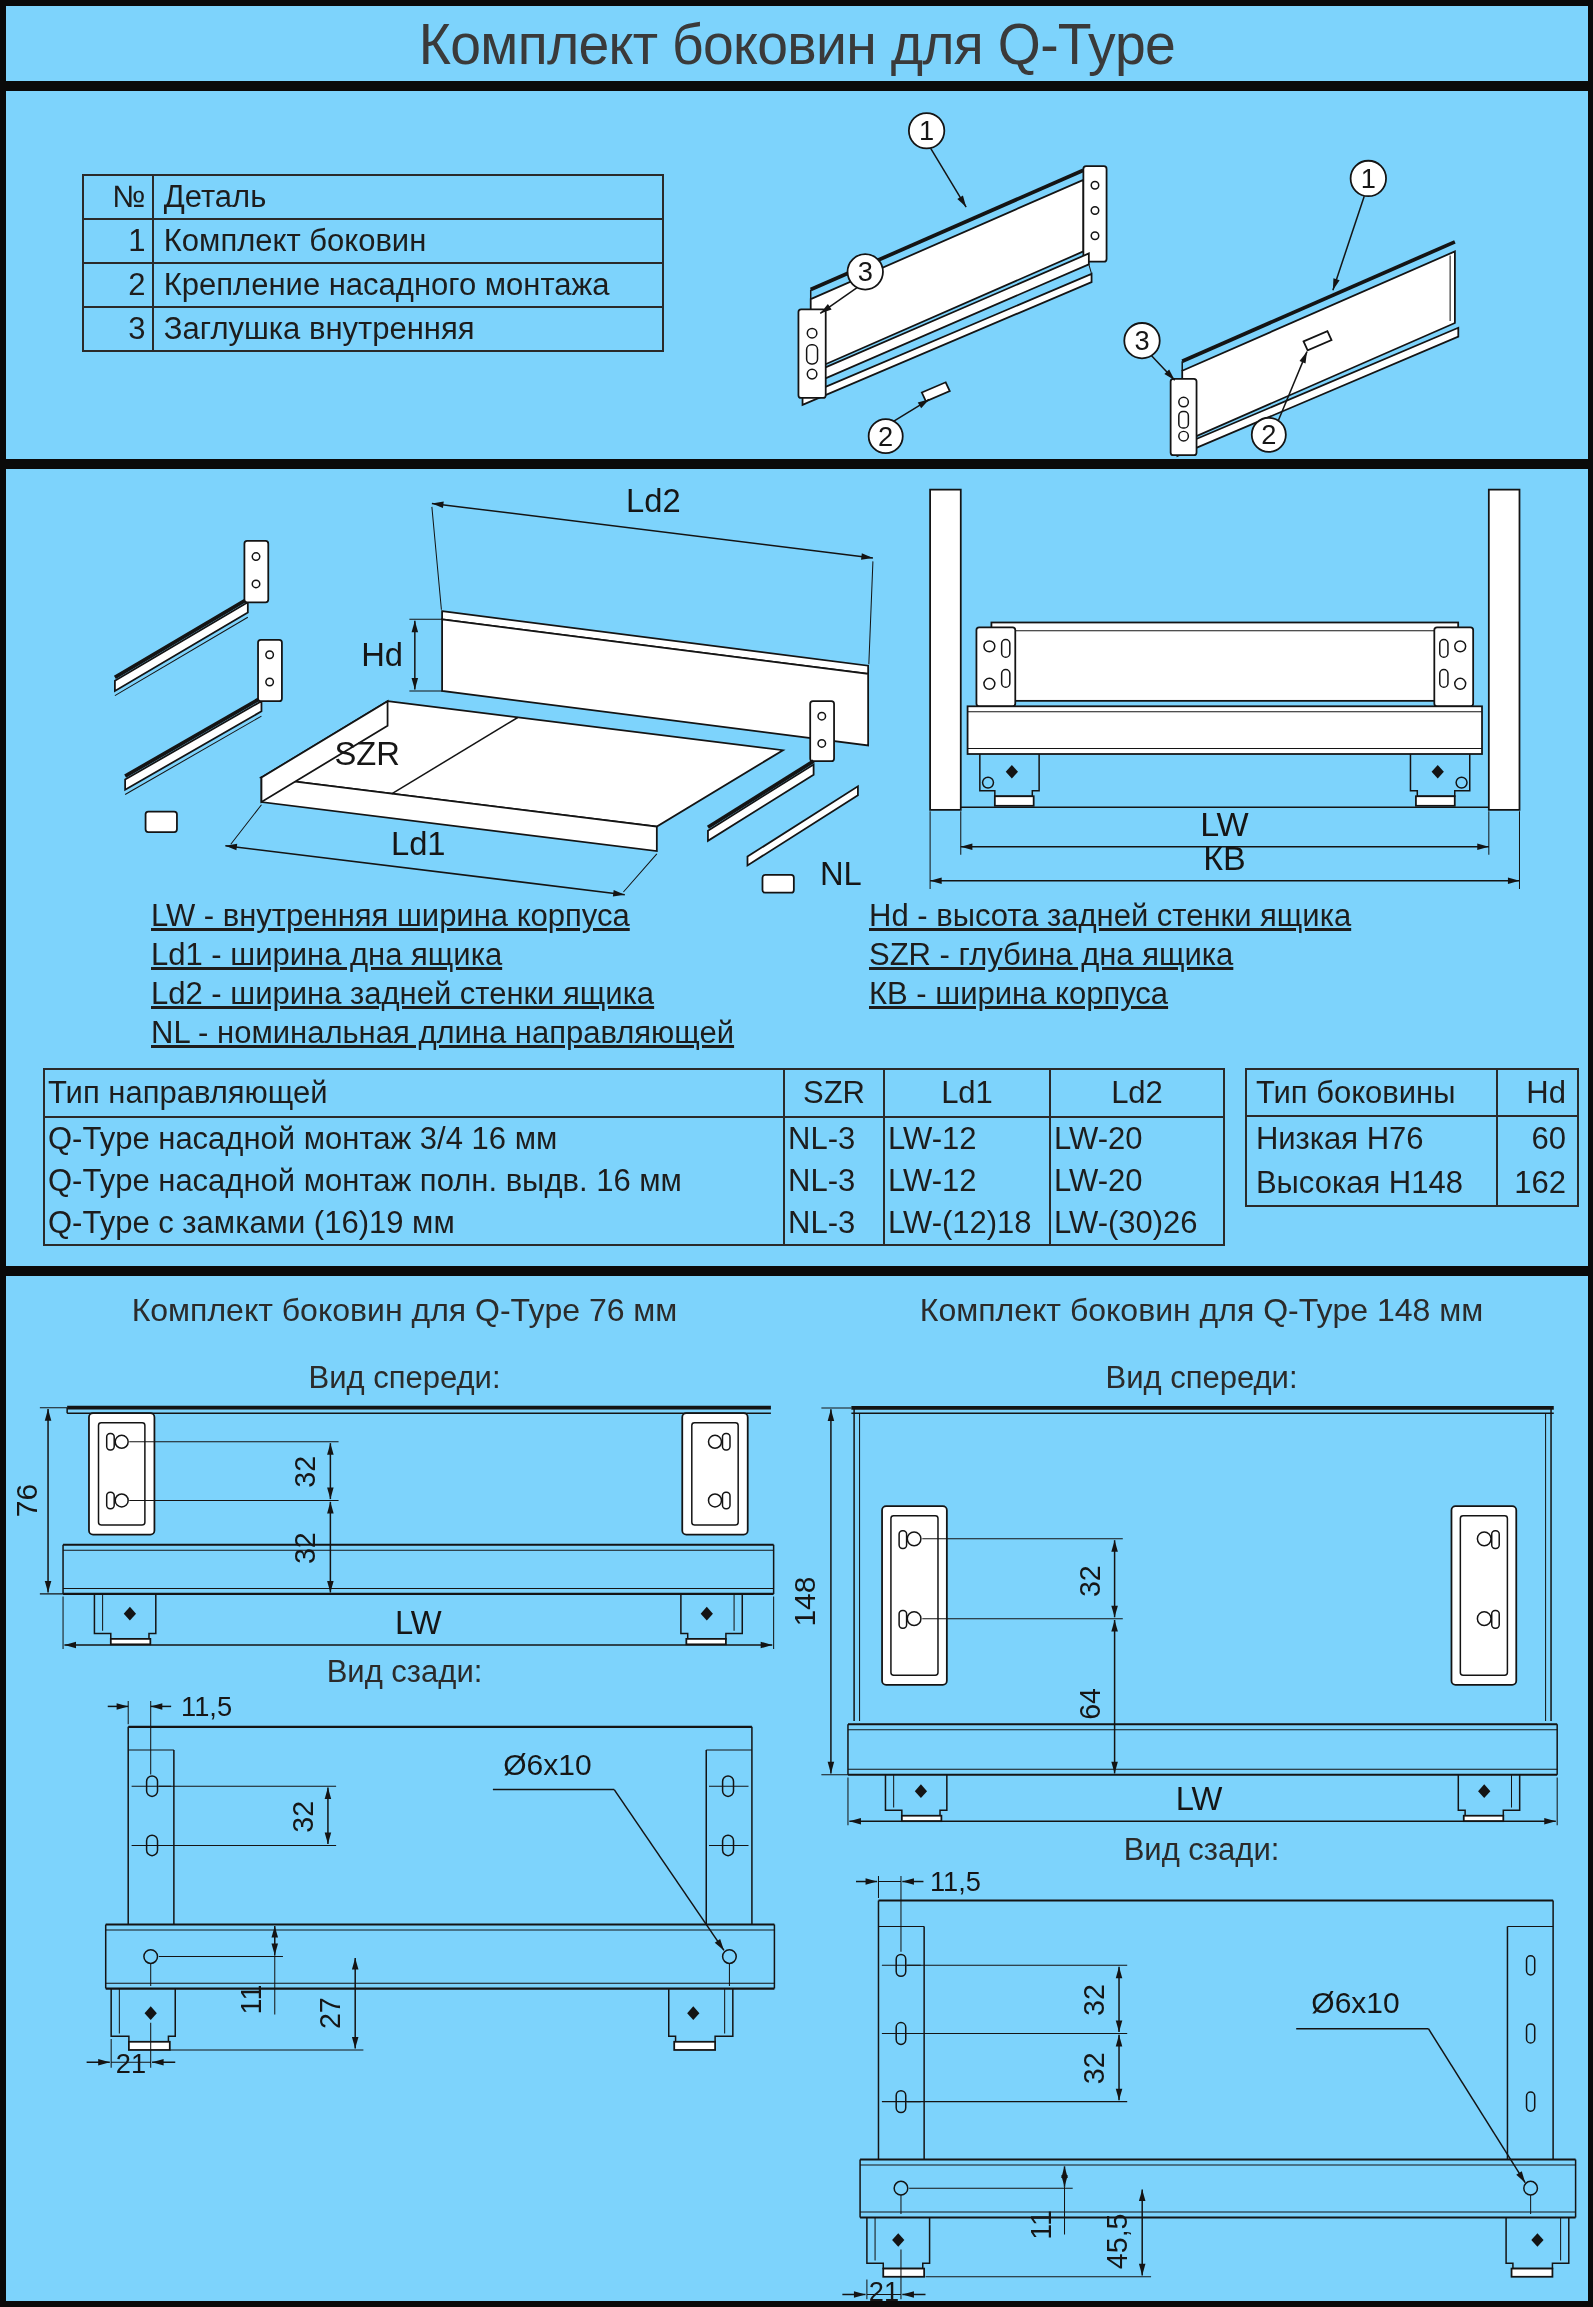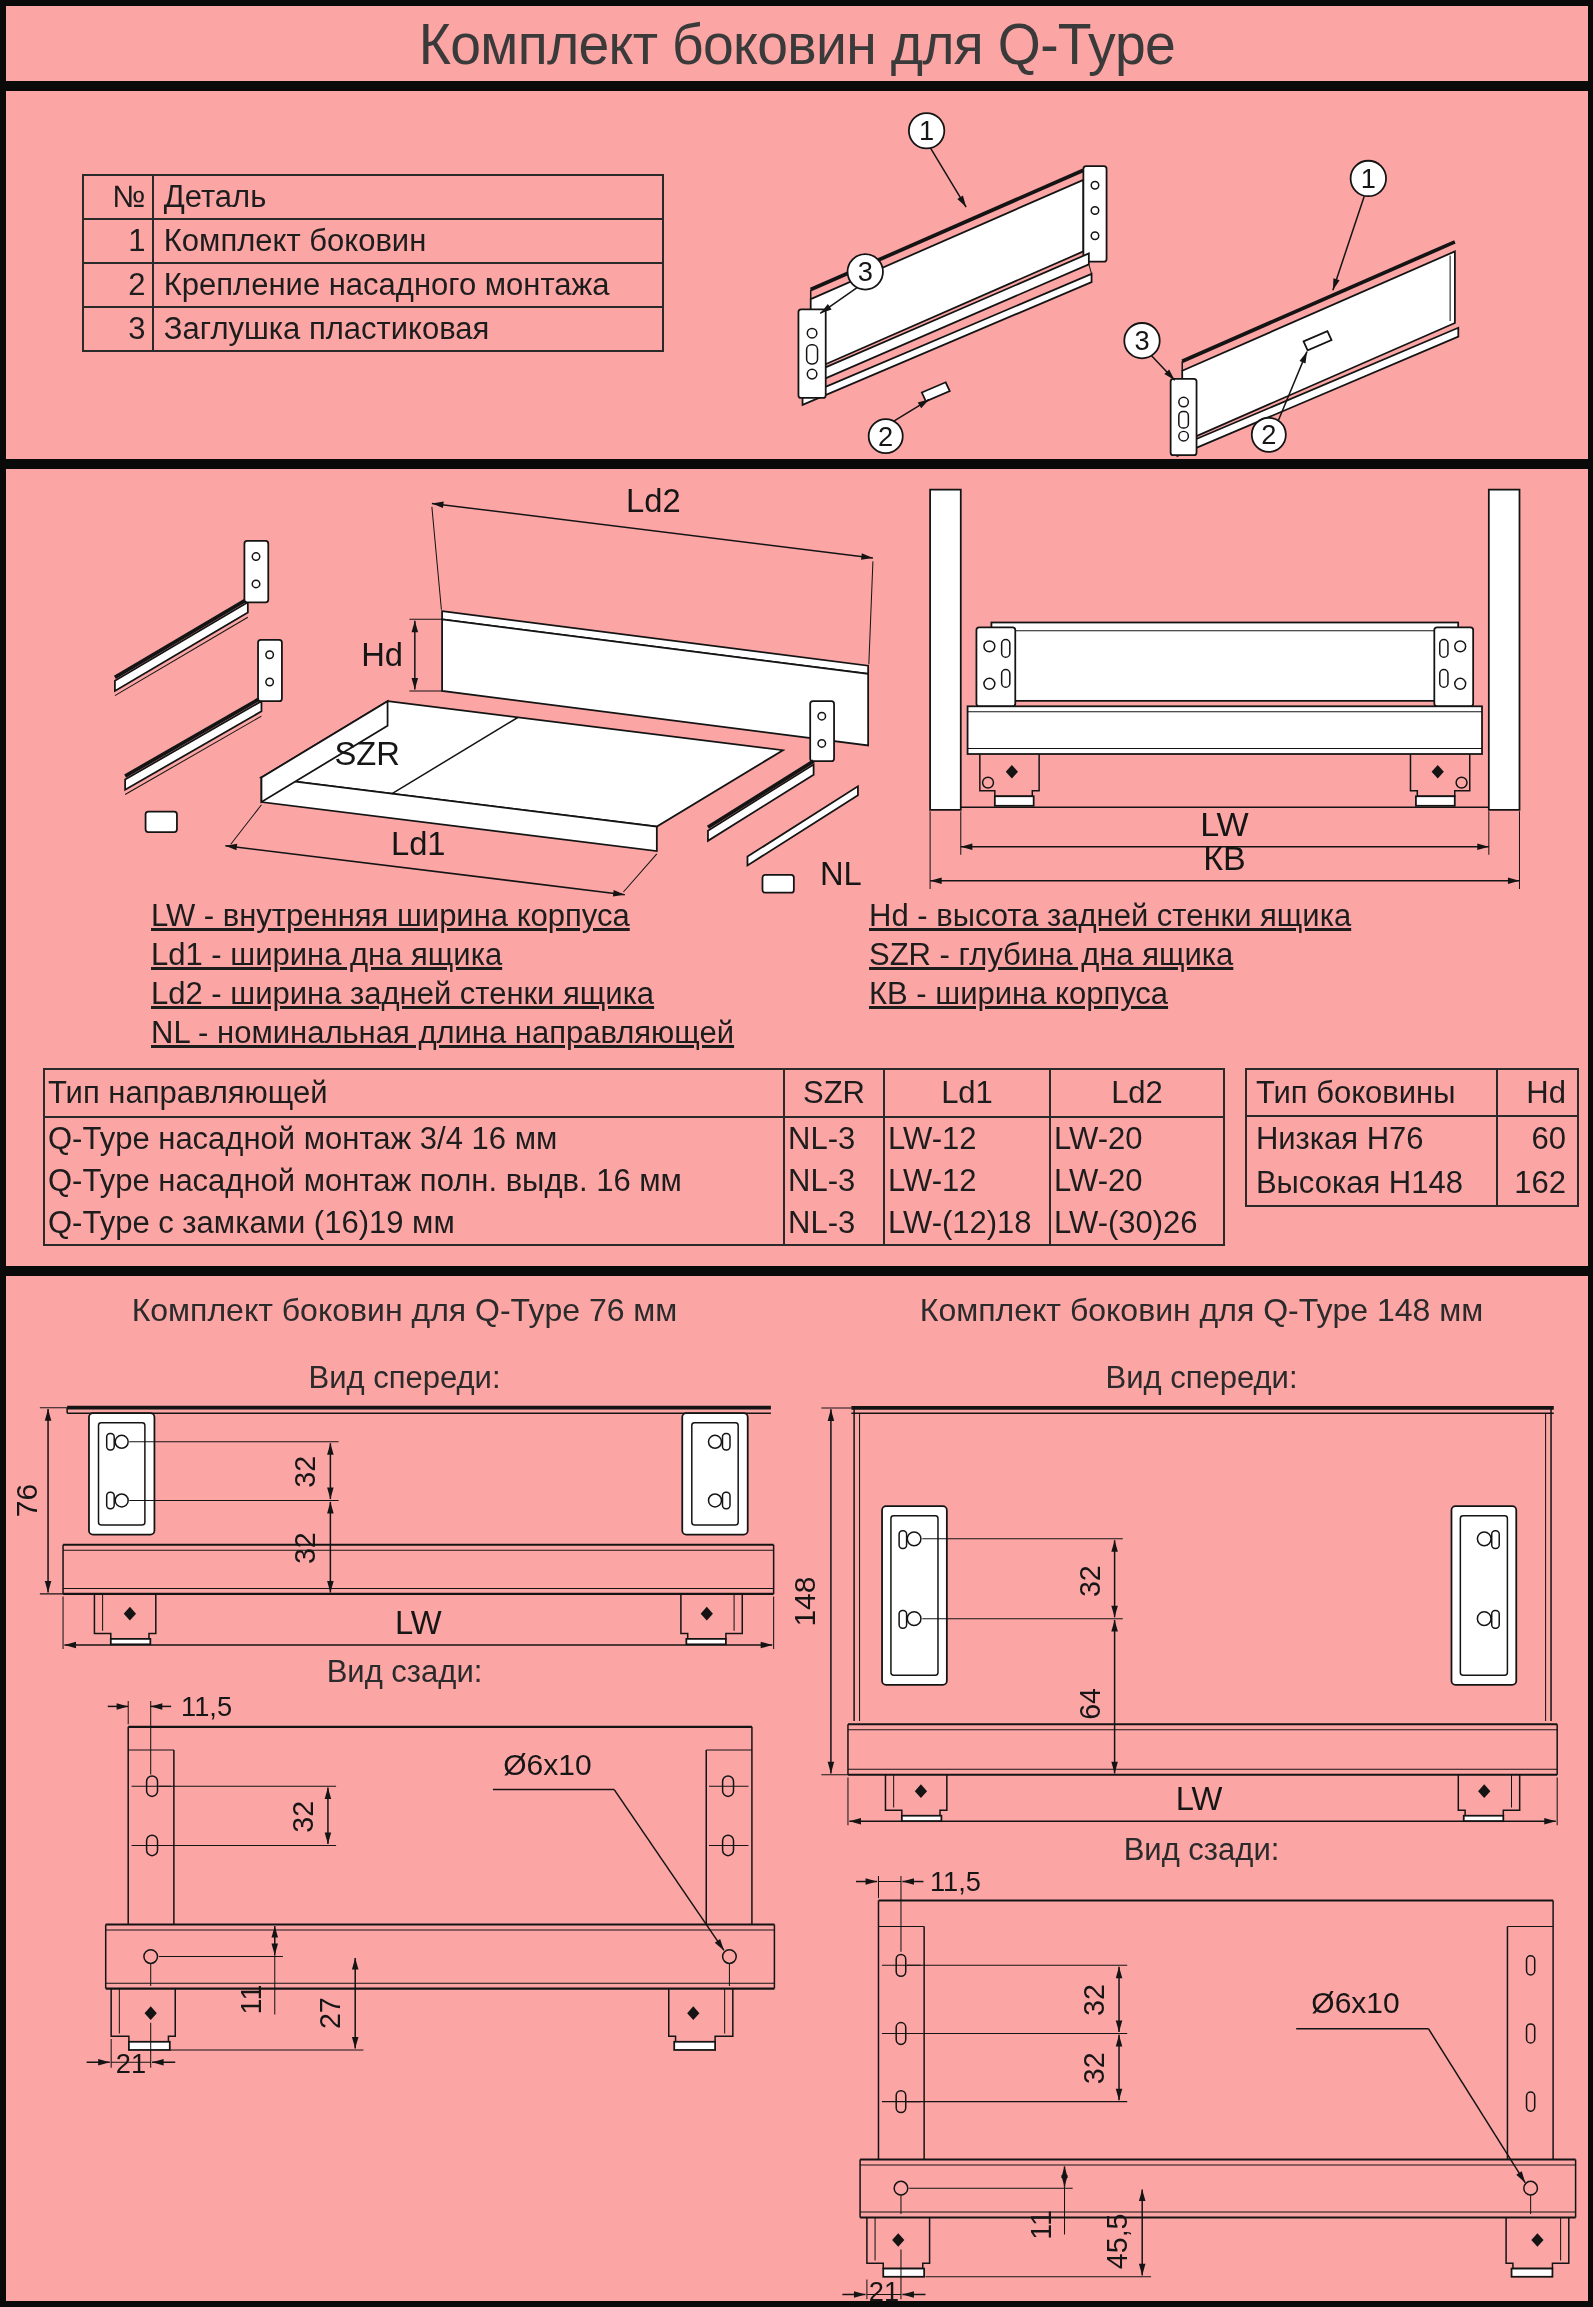--- a/index.html
+++ b/index.html
@@ -1,16 +1,16 @@
 <!DOCTYPE html>
 <html style="font-size:11px"><head>
 <meta charset="utf-8">
 <style>
   html,body{margin:0;padding:0;background:#888;}
-  .page{position:relative;width:1594px;height:2307px;background:#fca5a5;border:6.8px solid #0a0a0a;
+  .page{position:relative;width:1594px;height:2307px;background:#7dd3fc;border:6.8px solid #0a0a0a;
         box-sizing:border-box;font-family:"Liberation Sans",sans-serif;color:#1d1d1d;overflow:hidden;}
   .abs{position:absolute;}
   .sep{position:absolute;left:0;width:100%;height:9.5px;background:#0a0a0a;}
   .title-band{position:absolute;left:0;top:0;width:100%;height:75px;display:flex;align-items:center;justify-content:center;}
   .title-band h1{margin:0;font-size:57px;font-weight:normal;color:#3a3a3a;letter-spacing:-0.7px;transform:scaleX(.97);}
   table{border-collapse:collapse;}
   .parts{position:absolute;left:76px;top:168px;width:582px;font-size:31px;}
   .parts th,.parts td{border:2px solid #2a2a2a;height:42px;padding:0 9.5px;font-weight:normal;text-align:left;}
   .parts .num{width:52px;text-align:right;padding-right:6.8px;}
   .railt{position:absolute;left:37px;top:1062px;font-size:31px;table-layout:fixed;border:2px solid #2a2a2a;}
@@ -61,21 +61,21 @@
       <tr>
         <td class="num">1</td>
         <td>Комплект боковин</td>
       </tr>
       <tr>
         <td class="num">2</td>
         <td>Крепление насадного монтажа</td>
       </tr>
       <tr>
         <td class="num">3</td>
-        <td>Заглушка пластиковая</td>
+        <td>Заглушка внутренняя</td>
       </tr>
     </tbody>
   </table>
 
   <svg class="abs" style="left:757px;top:92px" width="818" height="360" viewBox="0 0 1200 528">
 
     <g>
       <path class="hv" d="M70,281 L470,106"></path>
       <path class="ln2" d="M70,281 L70,295"></path>
       <polygon class="wf" points="70,295 470,120 470,225 70,400"></polygon>

